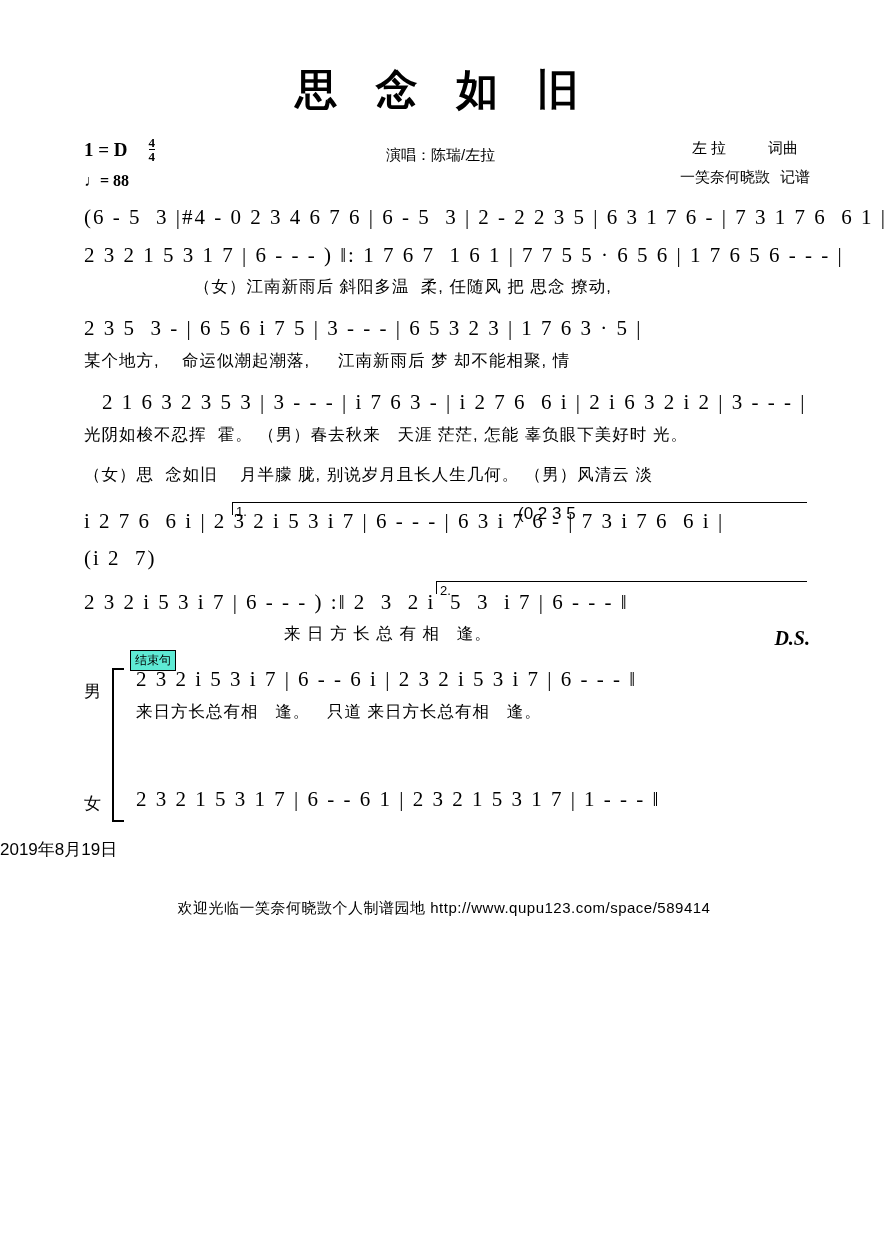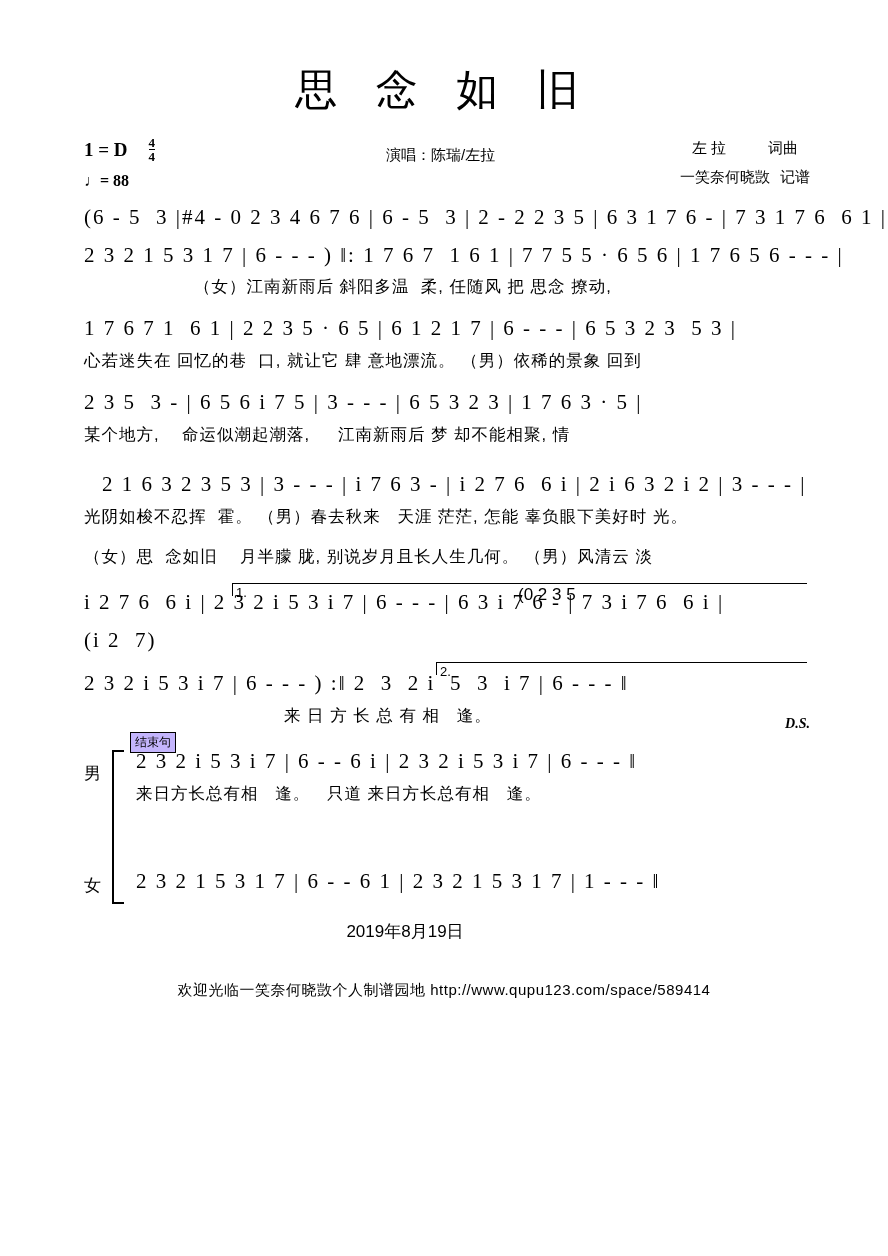--- a/index.html
+++ b/index.html
@@ -18,21 +18,21 @@
   .sheet {
     position: relative;
     width: 888px;
     height: 1256px;
     box-sizing: border-box;
   }
   .title {
     text-align: center;
     font-family: "Liberation Serif", serif;
     font-size: 42px;
-    font-weight: normal;
+    font-weight: bold;
     letter-spacing: 14px;
     margin-top: 62px;
     margin-bottom: 0;
   }
   .meta-row {
     position: relative;
     height: 70px;
     margin-top: 14px;
   }
   .key-block {
@@ -144,40 +144,40 @@
     font-family: "Liberation Sans", sans-serif;
   }
   .endbox {
     position: absolute;
     left: 46px;
     top: -14px;
     border: 1.2px solid #000;
     font-size: 12px;
     padding: 1px 4px;
     font-family: "Liberation Sans", sans-serif;
-    background: #c4b5fd;
+    background: #5eead4;
   }
   .date {
-    text-align: center;
+    text-align: left;
     margin: 22px 78px 0 0;
     font-size: 17px;
     font-family: "Liberation Sans", sans-serif;
   }
   .footer-link {
     text-align: center;
     margin-top: 38px;
     font-size: 15px;
     font-family: "Liberation Sans", sans-serif;
     letter-spacing: 0.5px;
   }
   .ds {
     position: absolute;
     right: 0;
     bottom: -4px;
-    font-size: 14px;
+    font-size: 20px;
     font-style: italic;
     font-weight: bold;
     font-family: "Liberation Serif", serif;
   }
 </style>
 </head>
 <body>
 
 <div class="sheet">
 
@@ -211,32 +211,28 @@
 
     <div class="sys">
       <div class="notes">(6 - 5  3 |#4 - 0 2 3 4 6 7 6 | 6 - 5  3 | 2 - 2 2 3 5 | 6 3 1 7 6 - | 7 3 1 7 6  6 1 |</div>
     </div>
 
     <div class="sys">
       <div class="notes">2 3 2 1 5 3 1 7 | 6 - - - ) ‖: 1 7 6 7  1 6 1 | 7 7 5 5 · 6 5 6 | 1 7 6 5 6 - - - |</div>
       <div class="lyr indent3">（女）江南新雨后 斜阳多温  柔, 任随风 把 思念 撩动,</div>
     </div>
 
-    <div class="sys" style="margin-top:14px">
-      <div class="notes">1 7 6 7 1  6 1 | 2 2 3 5 · 6 5 | 6 1 2 1 7 | 6 - - - | 6 5 3 2 3  5 3 |</div>
-      <div class="lyr">心若迷失在 回忆的巷  口, 就让它 肆 意地漂流。 （男）依稀的景象 回到</div>
-    </div>
 
     <div class="sys" style="margin-top:14px">
       <div class="notes">2 3 5  3 - | 6 5 6 i 7 5 | 3 - - - | 6 5 3 2 3 | 1 7 6 3 · 5 |</div>
       <div class="lyr">某个地方,    命运似潮起潮落,     江南新雨后 梦 却不能相聚, 情</div>
     </div>
 
 
-    <div class="sys" style="margin-top:22px">
+    <div class="sys" style="margin-top:14px">
       <div class="notes indent1">2 1 6 3 2 3 5 3 | 3 - - - | i 7 6 3 - | i 2 7 6  6 i | 2 i 6 3 2 i 2 | 3 - - - |</div>
       <div class="lyr">光阴如梭不忍挥  霍。 （男）春去秋来   天涯 茫茫, 怎能 辜负眼下美好时 光。</div>
     </div>
 
     <div class="sys" style="margin-top:14px">
       <div class="lyr">（女）思  念如旧    月半朦 胧, 别说岁月且长人生几何。 （男）风清云 淡</div>
     </div>
 
     <div class="sys ending" style="margin-top:18px">
       <div class="ending-bar" style="left:148px; top:-4px; width:574px;"></div>

